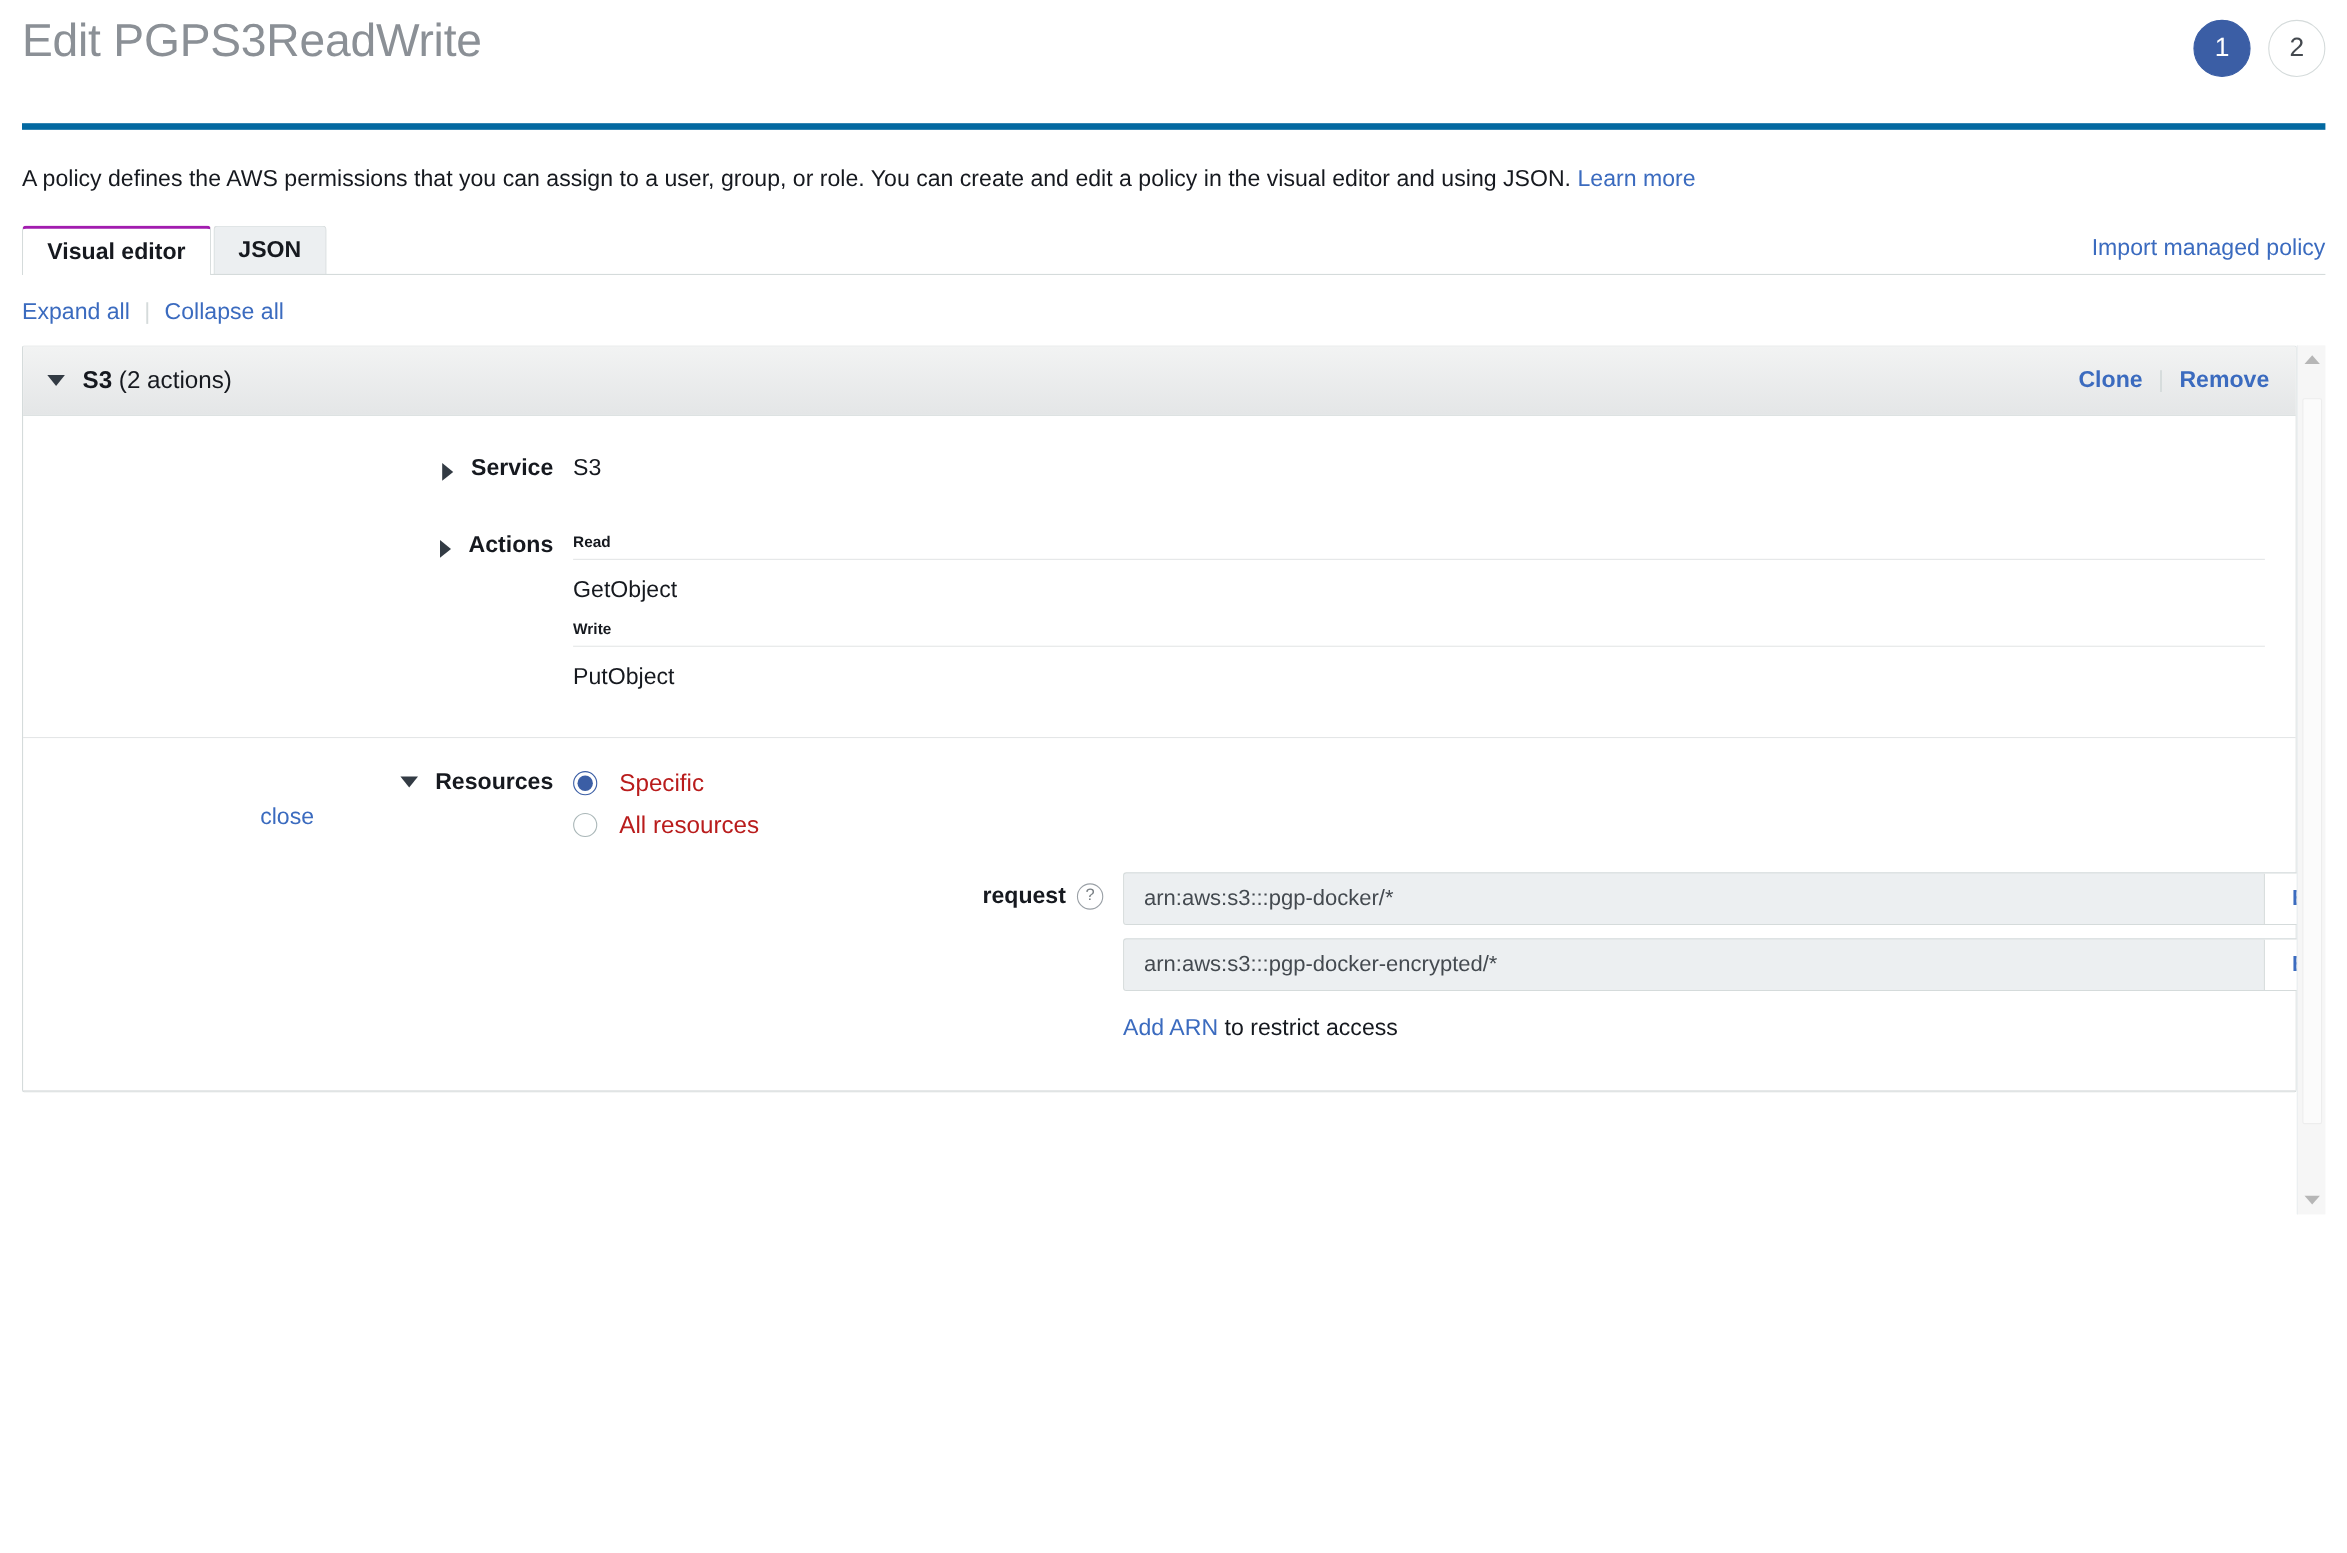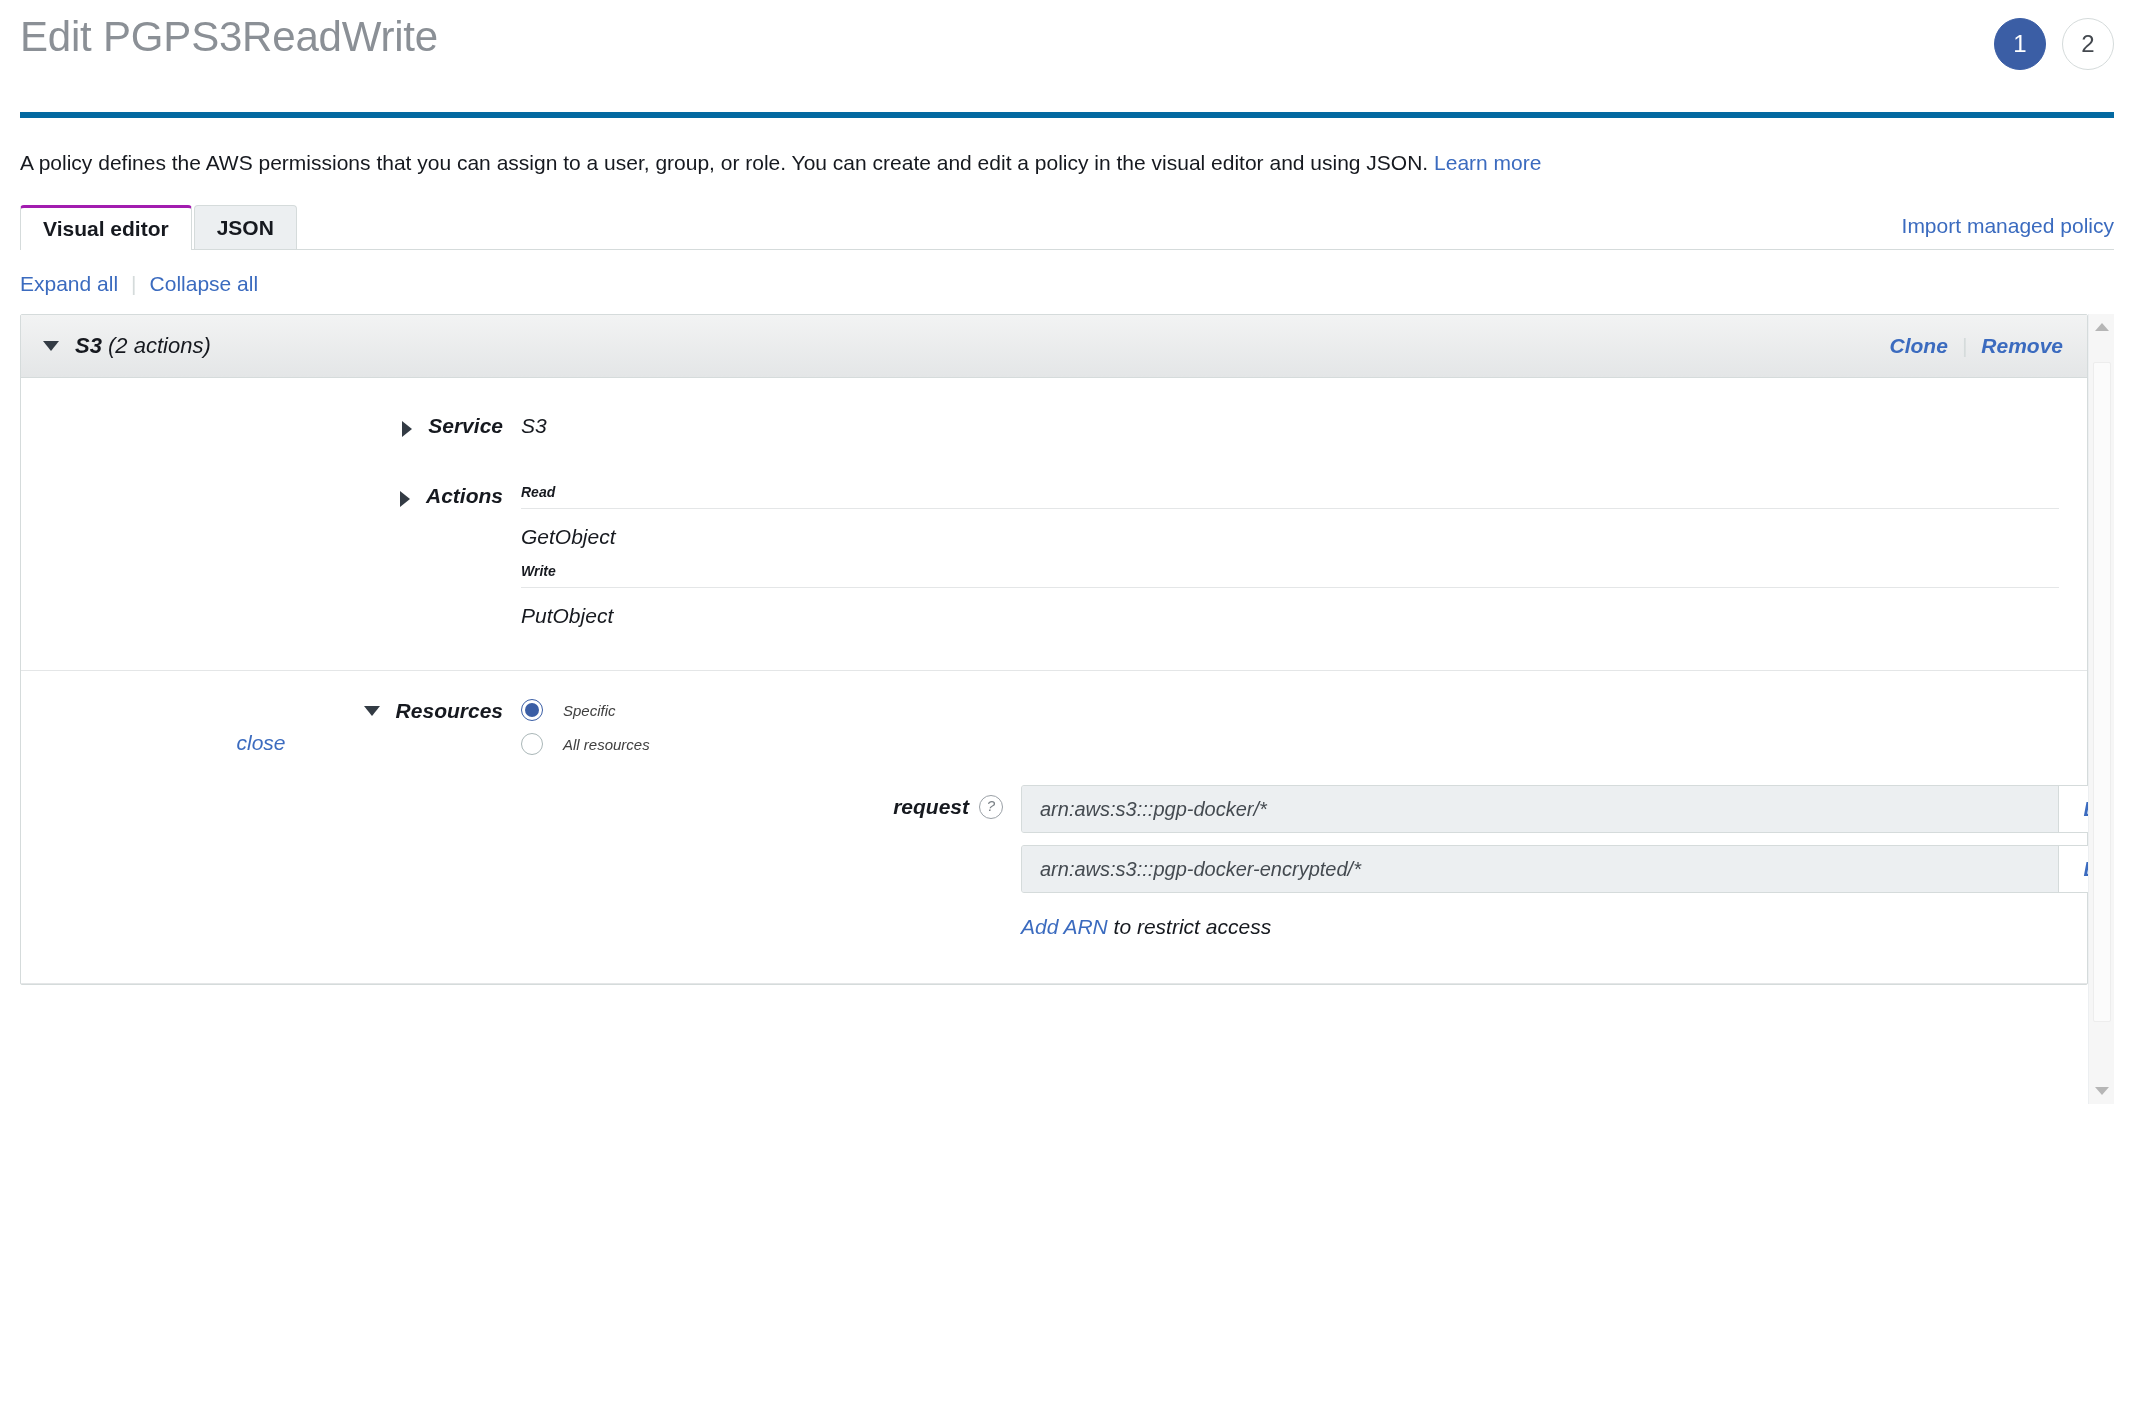--- a/index.html
+++ b/index.html
@@ -140,21 +140,20 @@
   }
   .vsep {
     color: #d5dbdb;
   }
 
   
   .editor-wrap {
     position: relative;
     margin: 18px 20px 0 20px;
     height: 790px;
-    font-style: italic;
   }
   .scrollport {
     position: absolute;
     left: 0;
     top: 0;
     right: 26px;
     bottom: 0;
     overflow: hidden;
   }
 
@@ -298,21 +297,21 @@
     border-color: #3b5ea5;
   }
   .radio.checked::after {
     content: "";
     position: absolute;
     left: 3px; top: 3px;
     width: 14px; height: 14px;
     border-radius: 50%;
     background: #3b5ea5;
   }
-  .radio-text { font-size: 15px; color: #404040; }
+  .radio-text { font-size: 22px; color: #b91c1c; }
 
   .arn-block { margin-top: 30px; }
   .arn-label-col {
     width: 500px;
     flex: 0 0 500px;
     padding-right: 18px;
     box-sizing: border-box;
     text-align: right;
     font-size: 21px;
     font-weight: bold;

